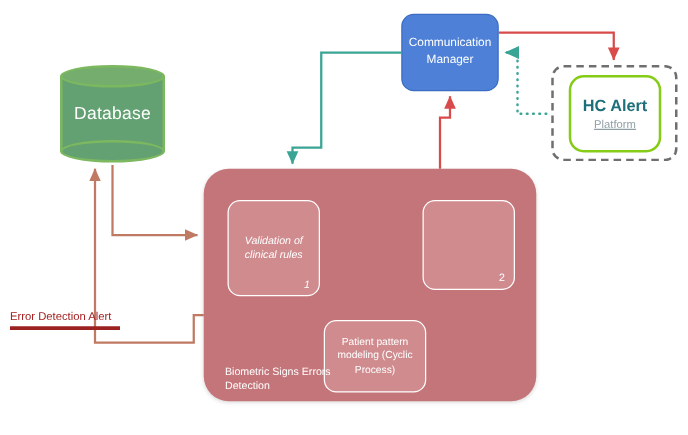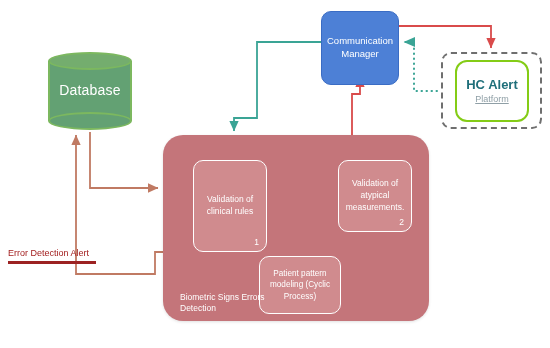--- a/index.html
+++ b/index.html
@@ -32,21 +32,21 @@
     background:#63a173;border:2px solid #7cb85f;border-radius:50%;
     box-sizing:border-box;
   }
   .db-label{
     position:absolute;left:0;top:30px;width:84px;text-align:center;
     color:#ffffff;font-size:14px;letter-spacing:.2px;z-index:3;
   }
 
   
   .comm{
-    position:absolute;left:321px;top:11px;width:78px;height:74px;
+    position:absolute;left:321px;top:11px;width:78px;height:62px;
     background:#4d80d6;border:1.5px solid #3a6cc4;border-radius:10px;
     display:flex;align-items:center;justify-content:center;
     color:#ffffff;font-size:9.5px;line-height:1.35;text-align:center;
     box-sizing:border-box;
   }
 
   
   .hc-outer{
     position:absolute;left:441px;top:52px;width:101px;height:77px;
     border:2px dashed #6f6f6f;border-radius:10px;box-sizing:border-box;
@@ -76,21 +76,21 @@
     position:absolute;background:#d08b8e;border:1.5px solid #ffffff;border-radius:10px;
     box-sizing:border-box;color:#ffffff;text-align:center;
   }
   .ibox .txt{
     position:absolute;left:0;right:0;top:50%;transform:translateY(-50%);
     font-size:8.5px;line-height:1.4;padding:0 4px;
   }
   .ibox .num{
     position:absolute;right:7px;bottom:4px;font-size:8.5px;
   }
-  #box-validation-clinical{left:193px;top:160px;width:74px;height:92px;}
+  #box-validation-clinical{left:182px;top:160px;width:74px;height:77px;font-style:italic;}
   #box-validation-atypical{left:338px;top:160px;width:74px;height:72px;}
   #box-patient-pattern{left:259px;top:256px;width:82px;height:58px;}
   #box-patient-pattern .txt{font-size:8.2px;}
 
   
   .legend{position:absolute;left:8px;top:248px;width:150px;}
   .legend-row{margin-bottom:11px;}
   .legend-text{font-size:9px;color:#1d1d1d;margin-bottom:3px;}
   .legend-text.alert{color:#a32020;}
   .legend-line-dotted{
@@ -156,21 +156,20 @@
   </div>
 
   <div class="container-red"></div>
 
   <div class="ibox" id="box-validation-clinical">
     <div class="txt">Validation of clinical rules</div>
     <div class="num">1</div>
   </div>
 
   <div class="ibox" id="box-validation-atypical">
-    <div class="txt">Validation of atypical measurements.</div>
     <div class="num">2</div>
   </div>
 
   <div class="ibox" id="box-patient-pattern">
     <div class="txt">Patient pattern modeling (Cyclic Process)</div>
   </div>
 
   <div class="container-label">Biometric Signs Errors Detection</div>
 
   <div class="legend">

